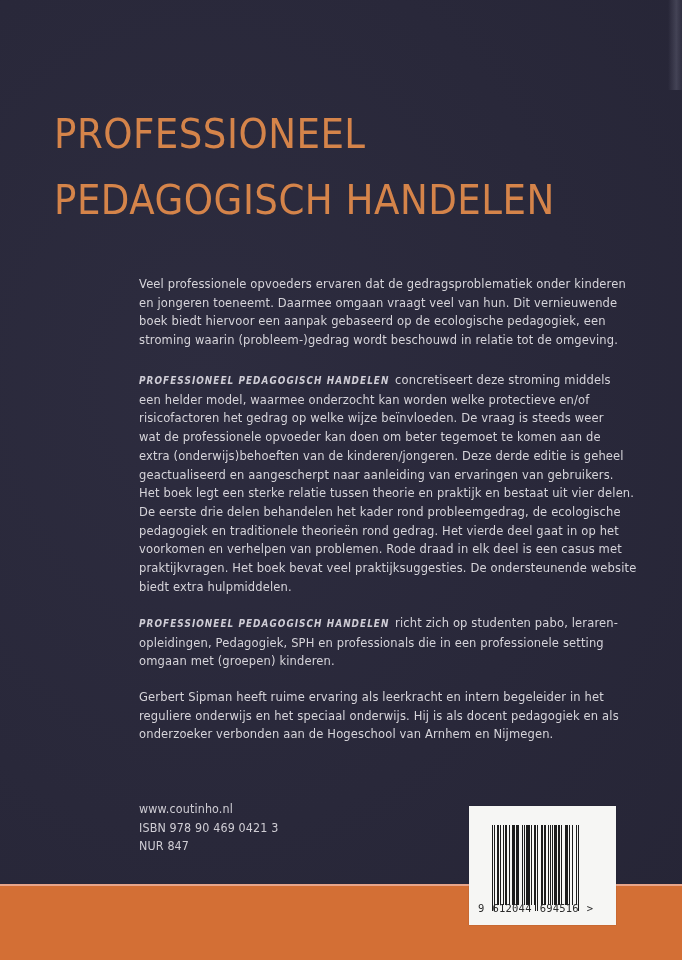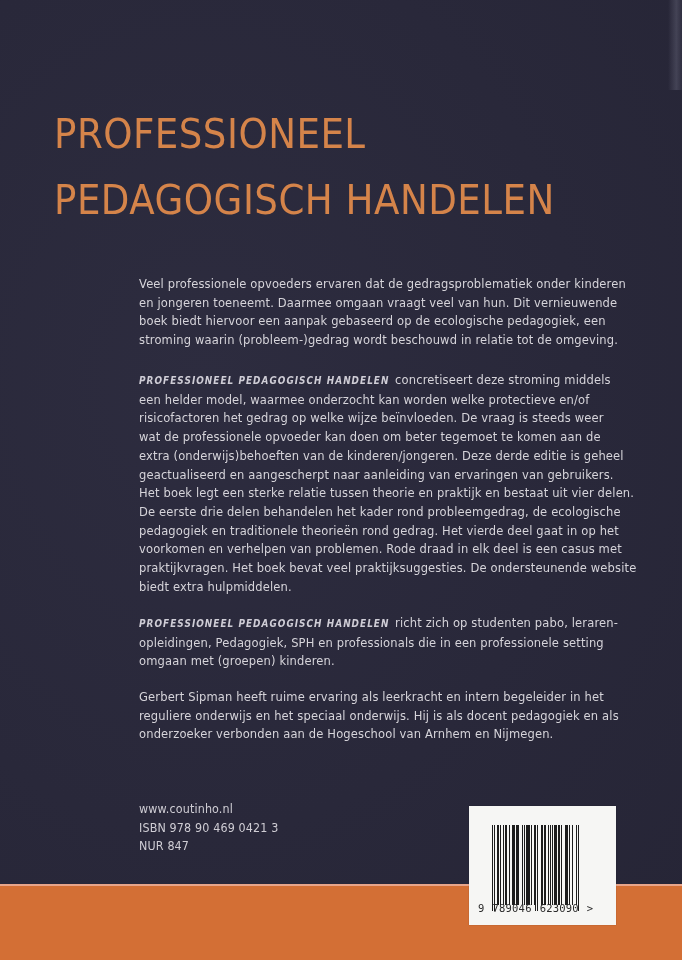--- a/index.html
+++ b/index.html
@@ -184,15 +184,15 @@
       <span style="width: 0.95px; background: rgb(28, 28, 28);"></span>
       <span style="width: 1.9px; background: transparent;"></span>
       <span style="width: 0.95px; background: rgb(28, 28, 28);"></span>
       <span style="width: 2.85px; background: transparent;"></span>
       <span style="width: 0.95px; background: rgb(28, 28, 28);"></span>
       <span class="guard" style="width: 0.95px; background: transparent;"></span>
       <span class="guard" style="width: 0.95px; background: rgb(28, 28, 28);"></span>
       <span class="guard" style="width: 0.95px; background: transparent;"></span>
     </div>
   <div class="barcode-digits">
-    <span>9</span><span class="gap"></span><span>789046</span><span class="gap"></span><span>623090</span><span class="gap"></span><span>&gt;</span>
+    <span>9</span><span class="gap"></span><span>612044</span><span class="gap"></span><span>694516</span><span class="gap"></span><span>&gt;</span>
   </div>
 </div>
 
 </body></html>

